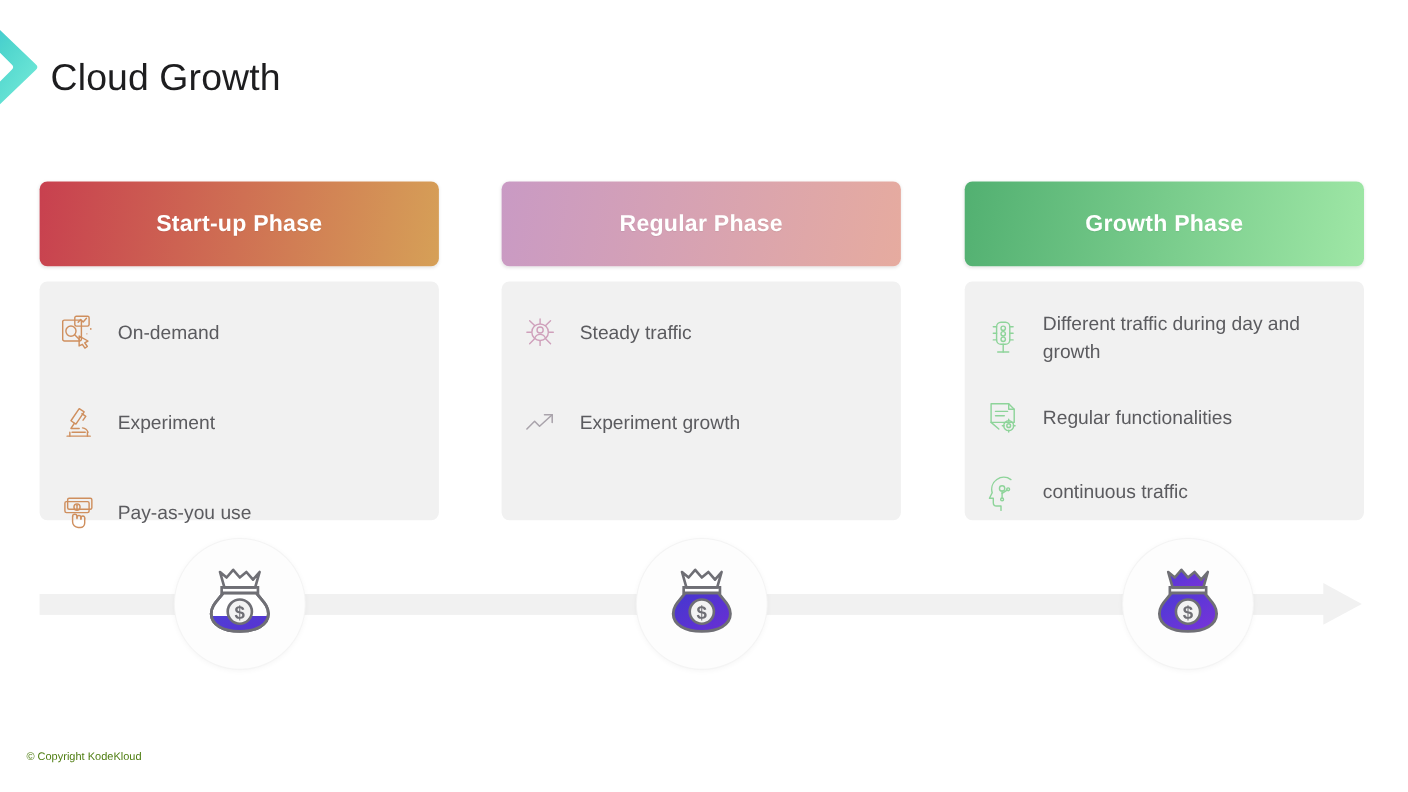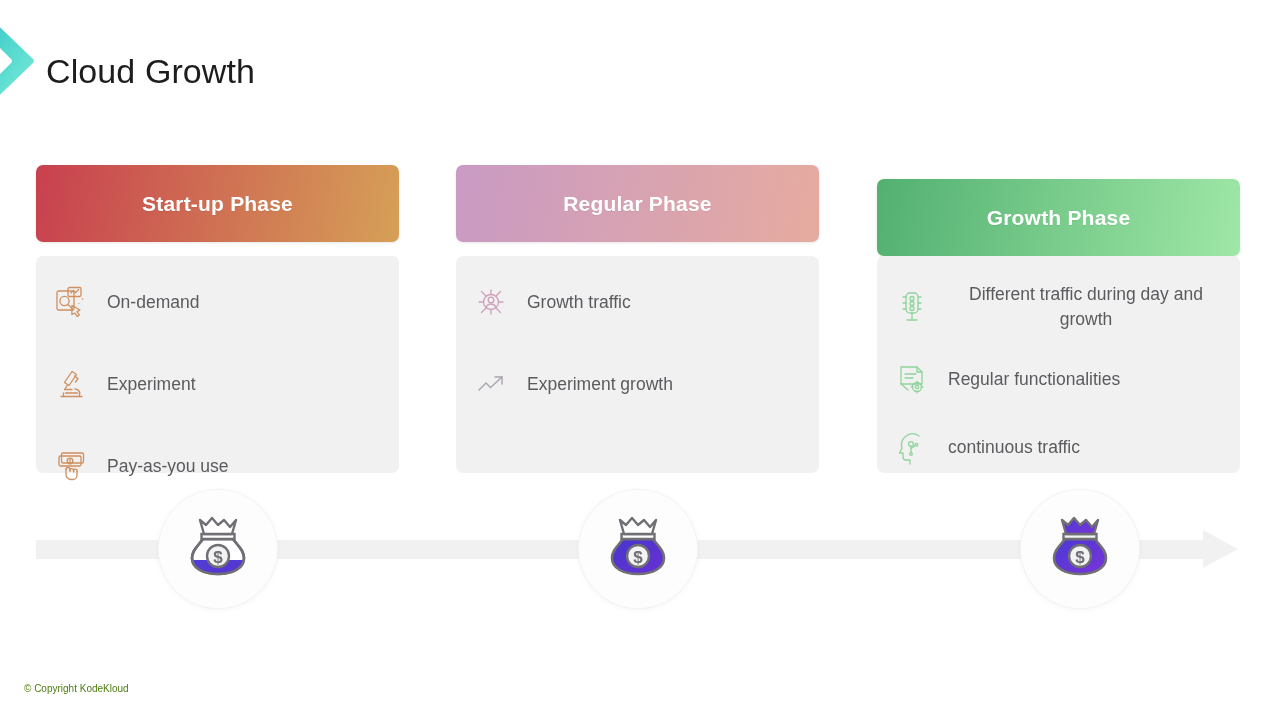--- a/index.html
+++ b/index.html
@@ -2,21 +2,21 @@
 <html><head>
 <meta charset="utf-8">
 <style>
   * { box-sizing: border-box; margin: 0; padding: 0; }
   html, body {
     width: 1280px; height: 720px;
     background: #ffffff;
     font-family: "Liberation Sans", "DejaVu Sans", sans-serif;
     overflow: hidden;
   }
-  .slide { position: relative; width: 1280px; height: 720px; background: #fff; text-align: center; }
+  .slide { position: relative; width: 1280px; height: 720px; background: #fff; }
 
   
   .logo {
     position: absolute; left: -26px; top: 8px;
     width: 62px; height: 106px;
   }
 
   
   .title {
     position: absolute; left: 46px; top: 52px;
@@ -172,38 +172,38 @@
         <div class="feat">
           <span class="ico">
             <svg width="34" height="34" viewBox="0 0 34 34" fill="none" stroke="#cfa0bb" stroke-width="1.3" stroke-linecap="round" stroke-linejoin="round">
               <circle cx="17" cy="17" r="7.5"></circle>
               <circle cx="17" cy="15" r="2.8"></circle>
               <path d="M12.2 22.2 a5.2 5.2 0 0 1 9.6 0"></path>
               <path d="M17 5 v4 M29 17 h-4 M17 29 v-4 M5 17 h4"></path>
               <path d="M7.5 6.5 L12 11 M26.5 6.5 L22 11 M26.5 27.5 L22 23 M7.5 27.5 L12 23"></path>
             </svg>
           </span>
-          <span class="lbl">Growth traffic</span>
+          <span class="lbl">Steady traffic</span>
         </div>
 
         <div class="feat">
           <span class="ico">
             <svg width="34" height="34" viewBox="0 0 34 34" fill="none" stroke="#a9a3ab" stroke-width="1.4" stroke-linecap="round" stroke-linejoin="round">
               <path d="M5 23 l7 -7 4.5 4.5 L28 10"></path>
               <path d="M21 10 h7 v7"></path>
             </svg>
           </span>
           <span class="lbl">Experiment growth</span>
         </div>
 
       </div>
     </div>
 
     <div class="card c2">
-      <div class="card-header" id="h2" style="background: linear-gradient(100deg, rgb(82, 176, 113) 0%, rgb(159, 231, 166) 100%); margin-top: 14px;">
+      <div class="card-header" id="h2" style="background: linear-gradient(100deg, rgb(82, 176, 113) 0%, rgb(159, 231, 166) 100%);">
         <span class="ht">Growth Phase</span>
       </div>
       <div class="card-body">
 
         <div class="feat">
           <span class="ico">
             <svg width="34" height="34" viewBox="0 0 34 34" fill="none" stroke="#8ed49a" stroke-width="1.3" stroke-linecap="round" stroke-linejoin="round">
               <rect x="11" y="3" width="12" height="20" rx="4"></rect>
               <circle cx="17" cy="8.5" r="2"></circle>
               <circle cx="17" cy="13.5" r="2"></circle>

